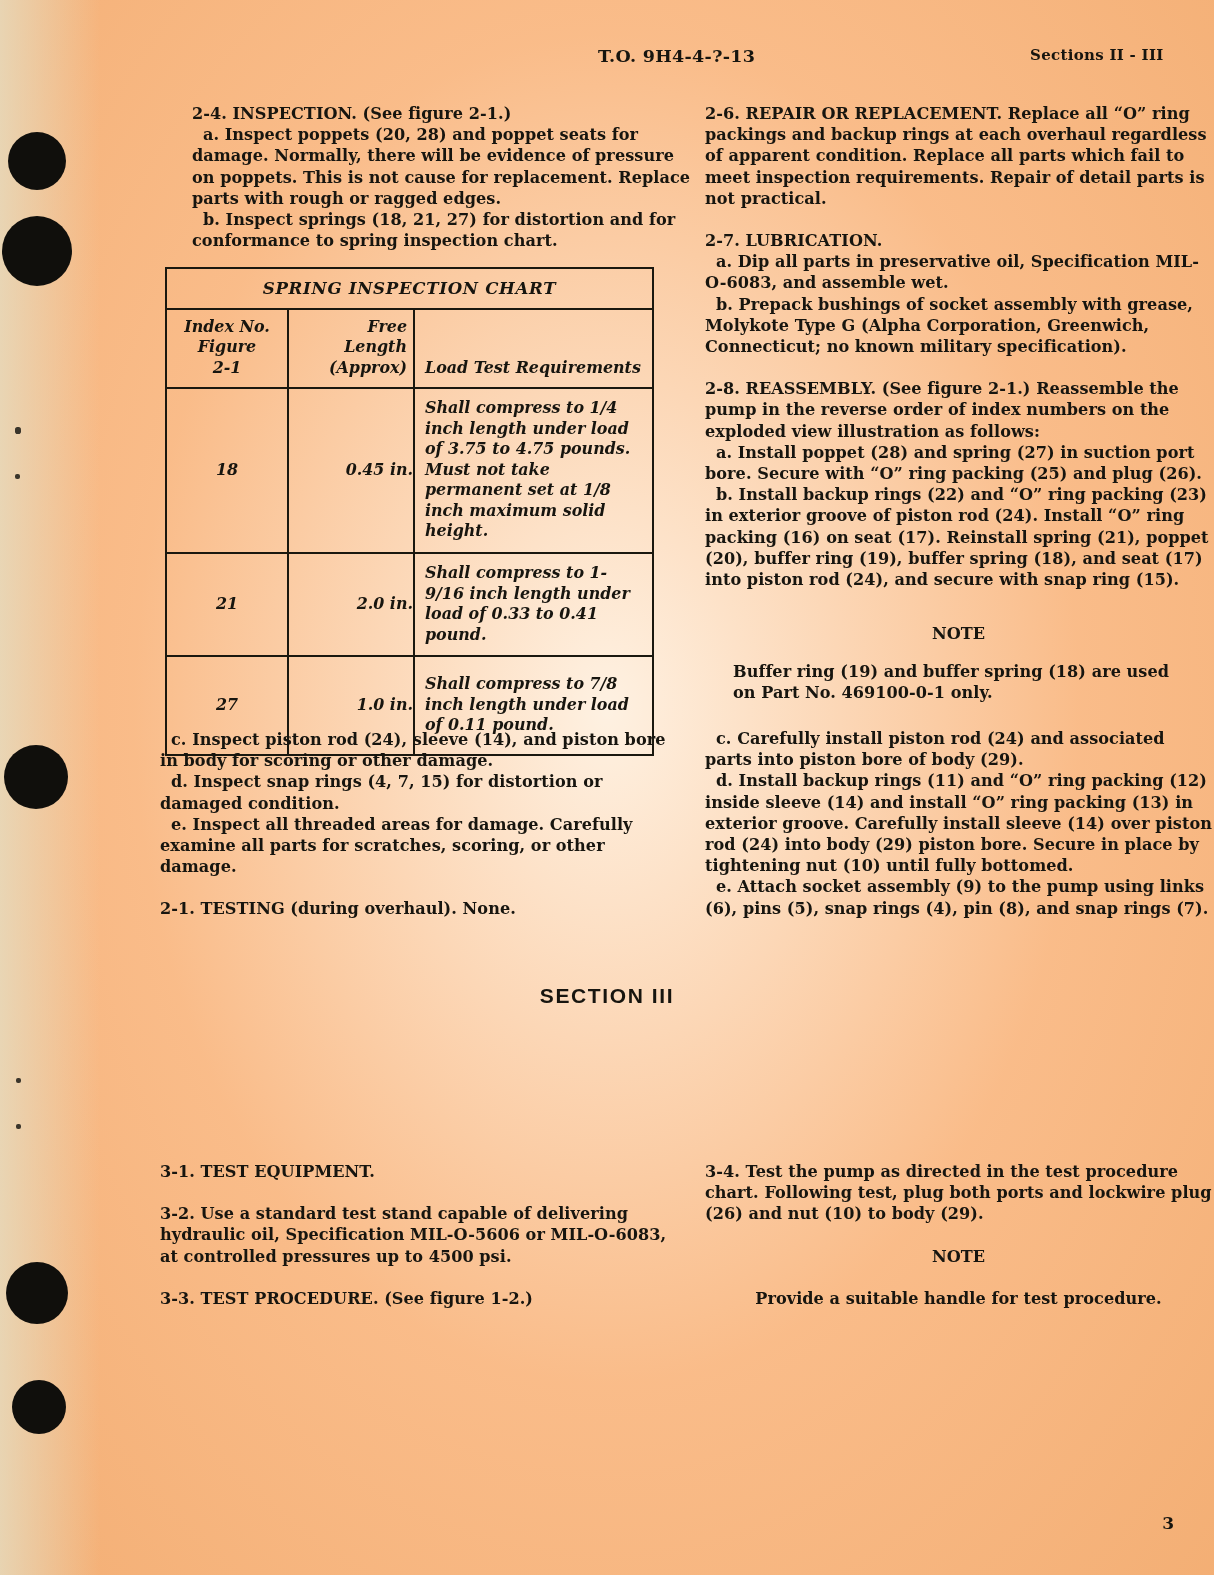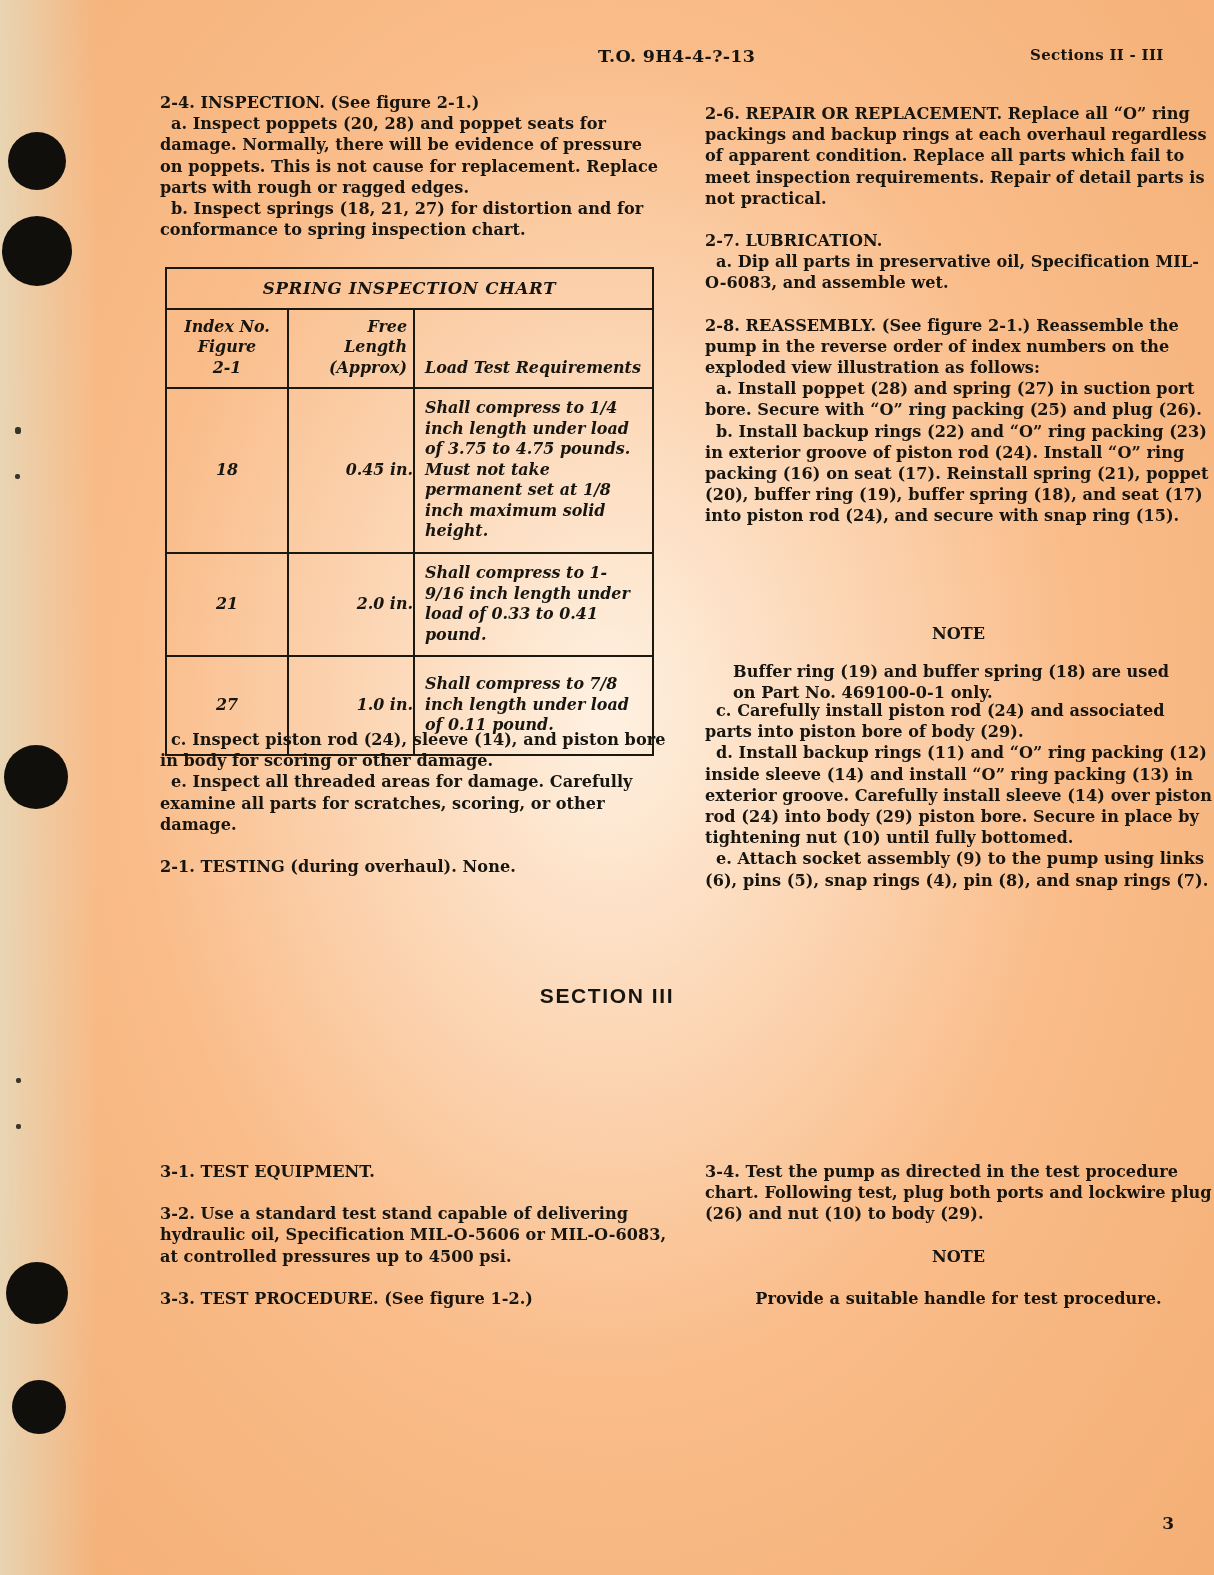--- a/index.html
+++ b/index.html
@@ -153,21 +153,21 @@
   <div class="hole" style="left:12px; top:1380px; width:54px; height:54px;"></div>
 
   <div class="speck" style="left:15px; top:427px; width:6px; height:7px;"></div>
   <div class="speck" style="left:15px; top:474px; width:5px; height:5px;"></div>
   <div class="speck" style="left:16px; top:1078px; width:5px; height:5px;"></div>
   <div class="speck" style="left:16px; top:1124px; width:5px; height:5px;"></div>
 
   <div class="hdr hdr-left">T.O. 9H4-4-?-13</div>
   <div class="hdr hdr-right">Sections II - III</div>
 
-  <div class="col col-left" style="top:92px;">
+  <div class="col col-left" style="top:103px;margin-left:32px;">
     <p class="para">2-4.  INSPECTION. (See figure 2-1.)</p>
     <p class="para indent">a. Inspect poppets (20, 28) and poppet seats for damage. Normally, there will be evidence of pressure on poppets. This is not cause for replacement.  Replace parts with rough or ragged edges.</p>
     <p class="para indent">b. Inspect springs (18, 21, 27) for distortion and for conformance to spring inspection chart.</p>
   </div>
 
   <div class="chart-wrap">
     <table class="spring">
       <tbody>
           <tr>
         <td class="cap-cell" colspan="3">SPRING INSPECTION CHART</td>
@@ -199,44 +199,46 @@
         <td class="c-idx">27</td>
         <td class="c-len">1.0 in.</td>
         <td class="c-req">Shall compress to 7/8 inch length under load of 0.11 pound.</td>
       </tr>
     </tbody>
       </table>
   </div>
 
   <div class="col col-left" style="top:729px;">
     <p class="para indent">c. Inspect piston rod (24), sleeve (14), and piston bore in body for scoring or other damage.</p>
+    <p class="para indent">d. Inspect snap rings (4, 7, 15) for distortion or damaged condition.</p>
     <p class="para indent">e. Inspect all threaded areas for damage.  Carefully examine all parts for scratches,  scoring,  or other damage.</p>
     <div class="gap-md"></div>
     <p class="para">2-1.  TESTING (during overhaul). None.</p>
   </div>
 
   <div class="col col-right" style="top:103px;">
     <p class="para">2-6.  REPAIR OR REPLACEMENT. Replace all “O” ring packings and backup rings at each overhaul regardless of apparent condition.  Replace all parts which fail to meet inspection requirements.  Repair of detail parts is not practical.</p>
     <div class="gap-md"></div>
     <p class="para">2-7.  LUBRICATION.</p>
     <p class="para indent">a. Dip all parts in preservative oil, Specification MIL-O-6083, and assemble wet.</p>
+    <p class="para indent">b. Prepack bushings of socket assembly with grease, Molykote Type G (Alpha Corporation, Greenwich, Connecticut; no known military specification).</p>
     <div class="gap-md"></div>
     <p class="para">2-8. REASSEMBLY. (See figure 2-1.) Reassemble the pump in the reverse order of index numbers on the exploded view illustration as follows:</p>
     <p class="para indent">a. Install poppet (28) and spring (27) in suction port bore.  Secure with “O” ring packing (25) and plug (26).</p>
     <p class="para indent">b. Install backup rings (22) and “O” ring packing (23) in exterior groove of piston rod (24).  Install “O” ring packing (16) on seat (17).  Reinstall spring (21), poppet (20), buffer ring (19), buffer spring (18), and seat (17) into piston rod (24), and secure with snap ring (15).</p>
   </div>
 
   <div class="col col-right centered" style="top:623px;">
     <p class="para">NOTE</p>
   </div>
   <div class="col centered" style="left:733px; width:450px; top:661px;">
     <p class="para" style="text-align:left;">Buffer ring (19) and buffer spring (18) are used on Part No. 469100-0-1 only.</p>
   </div>
 
-  <div class="col col-right" style="top:700px;">
+  <div class="col col-right" style="top:728px;">
     <p class="para indent">c. Carefully install piston rod (24) and associated parts into piston bore of body (29).</p>
     <p class="para indent">d. Install backup rings (11) and “O” ring packing (12) inside sleeve (14) and install “O” ring packing (13) in exterior groove.  Carefully install sleeve (14) over piston rod (24) into body (29) piston bore.  Secure in place by tightening nut (10) until fully bottomed.</p>
     <p class="para indent">e. Attach socket assembly (9) to the pump using links (6), pins (5), snap rings (4), pin (8), and snap rings (7).</p>
   </div>
 
   <div class="sec-head" id="section-iii-title">SECTION  III</div>
 
   <div class="col col-left" style="top:1161px;">
     <p class="para">3-1.  TEST EQUIPMENT.</p>
     <div class="gap-md"></div>

